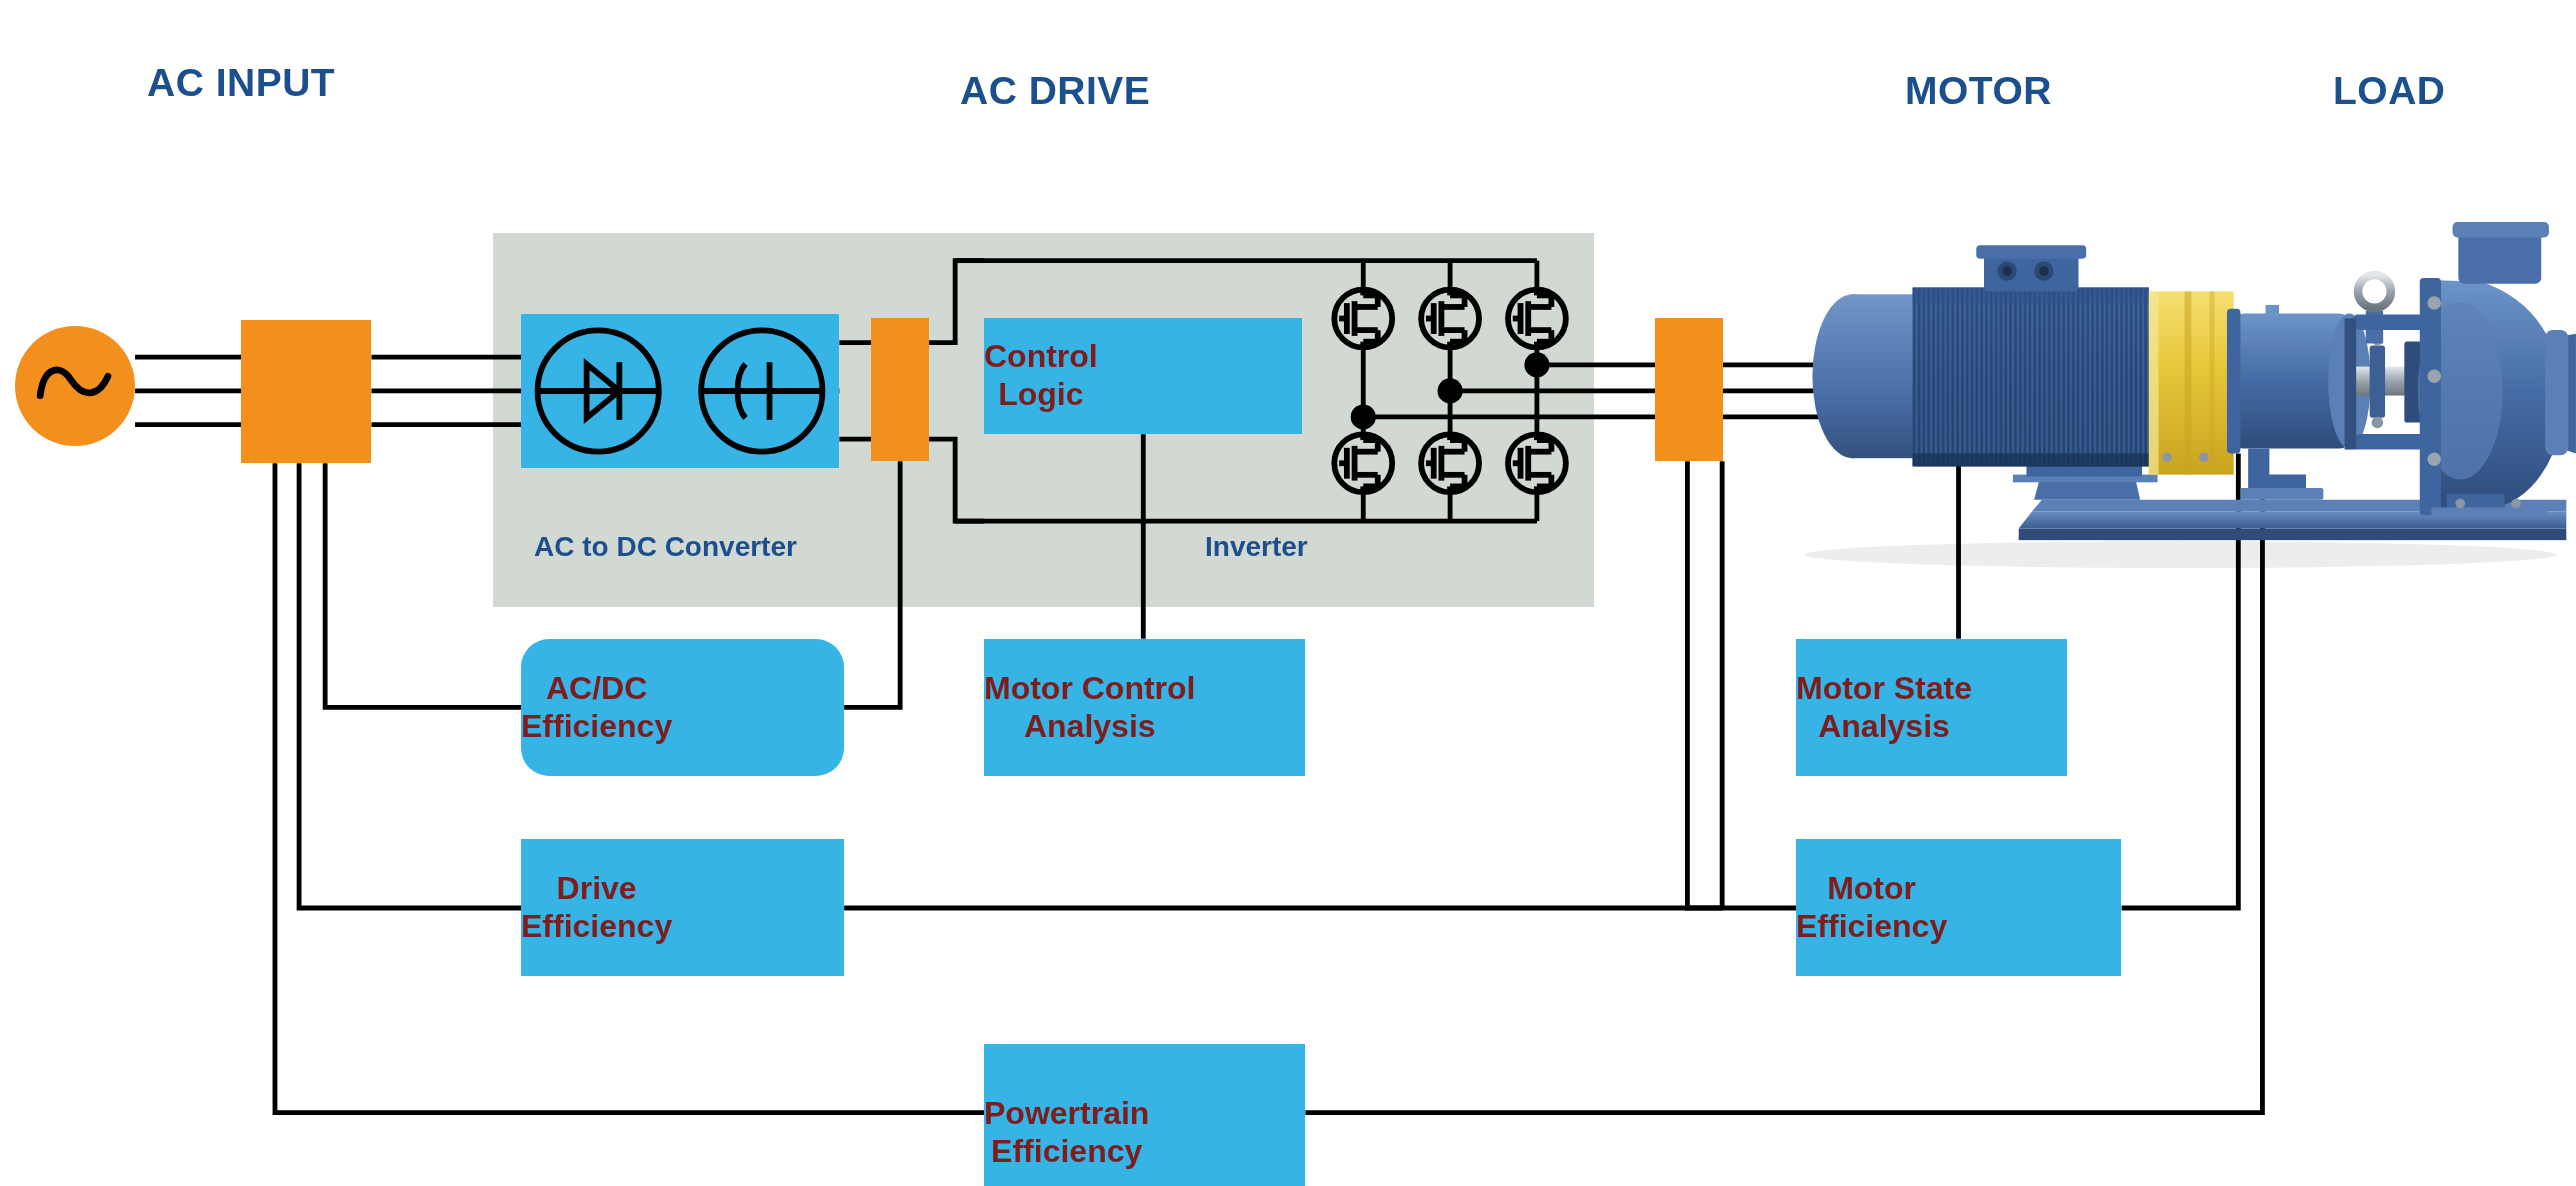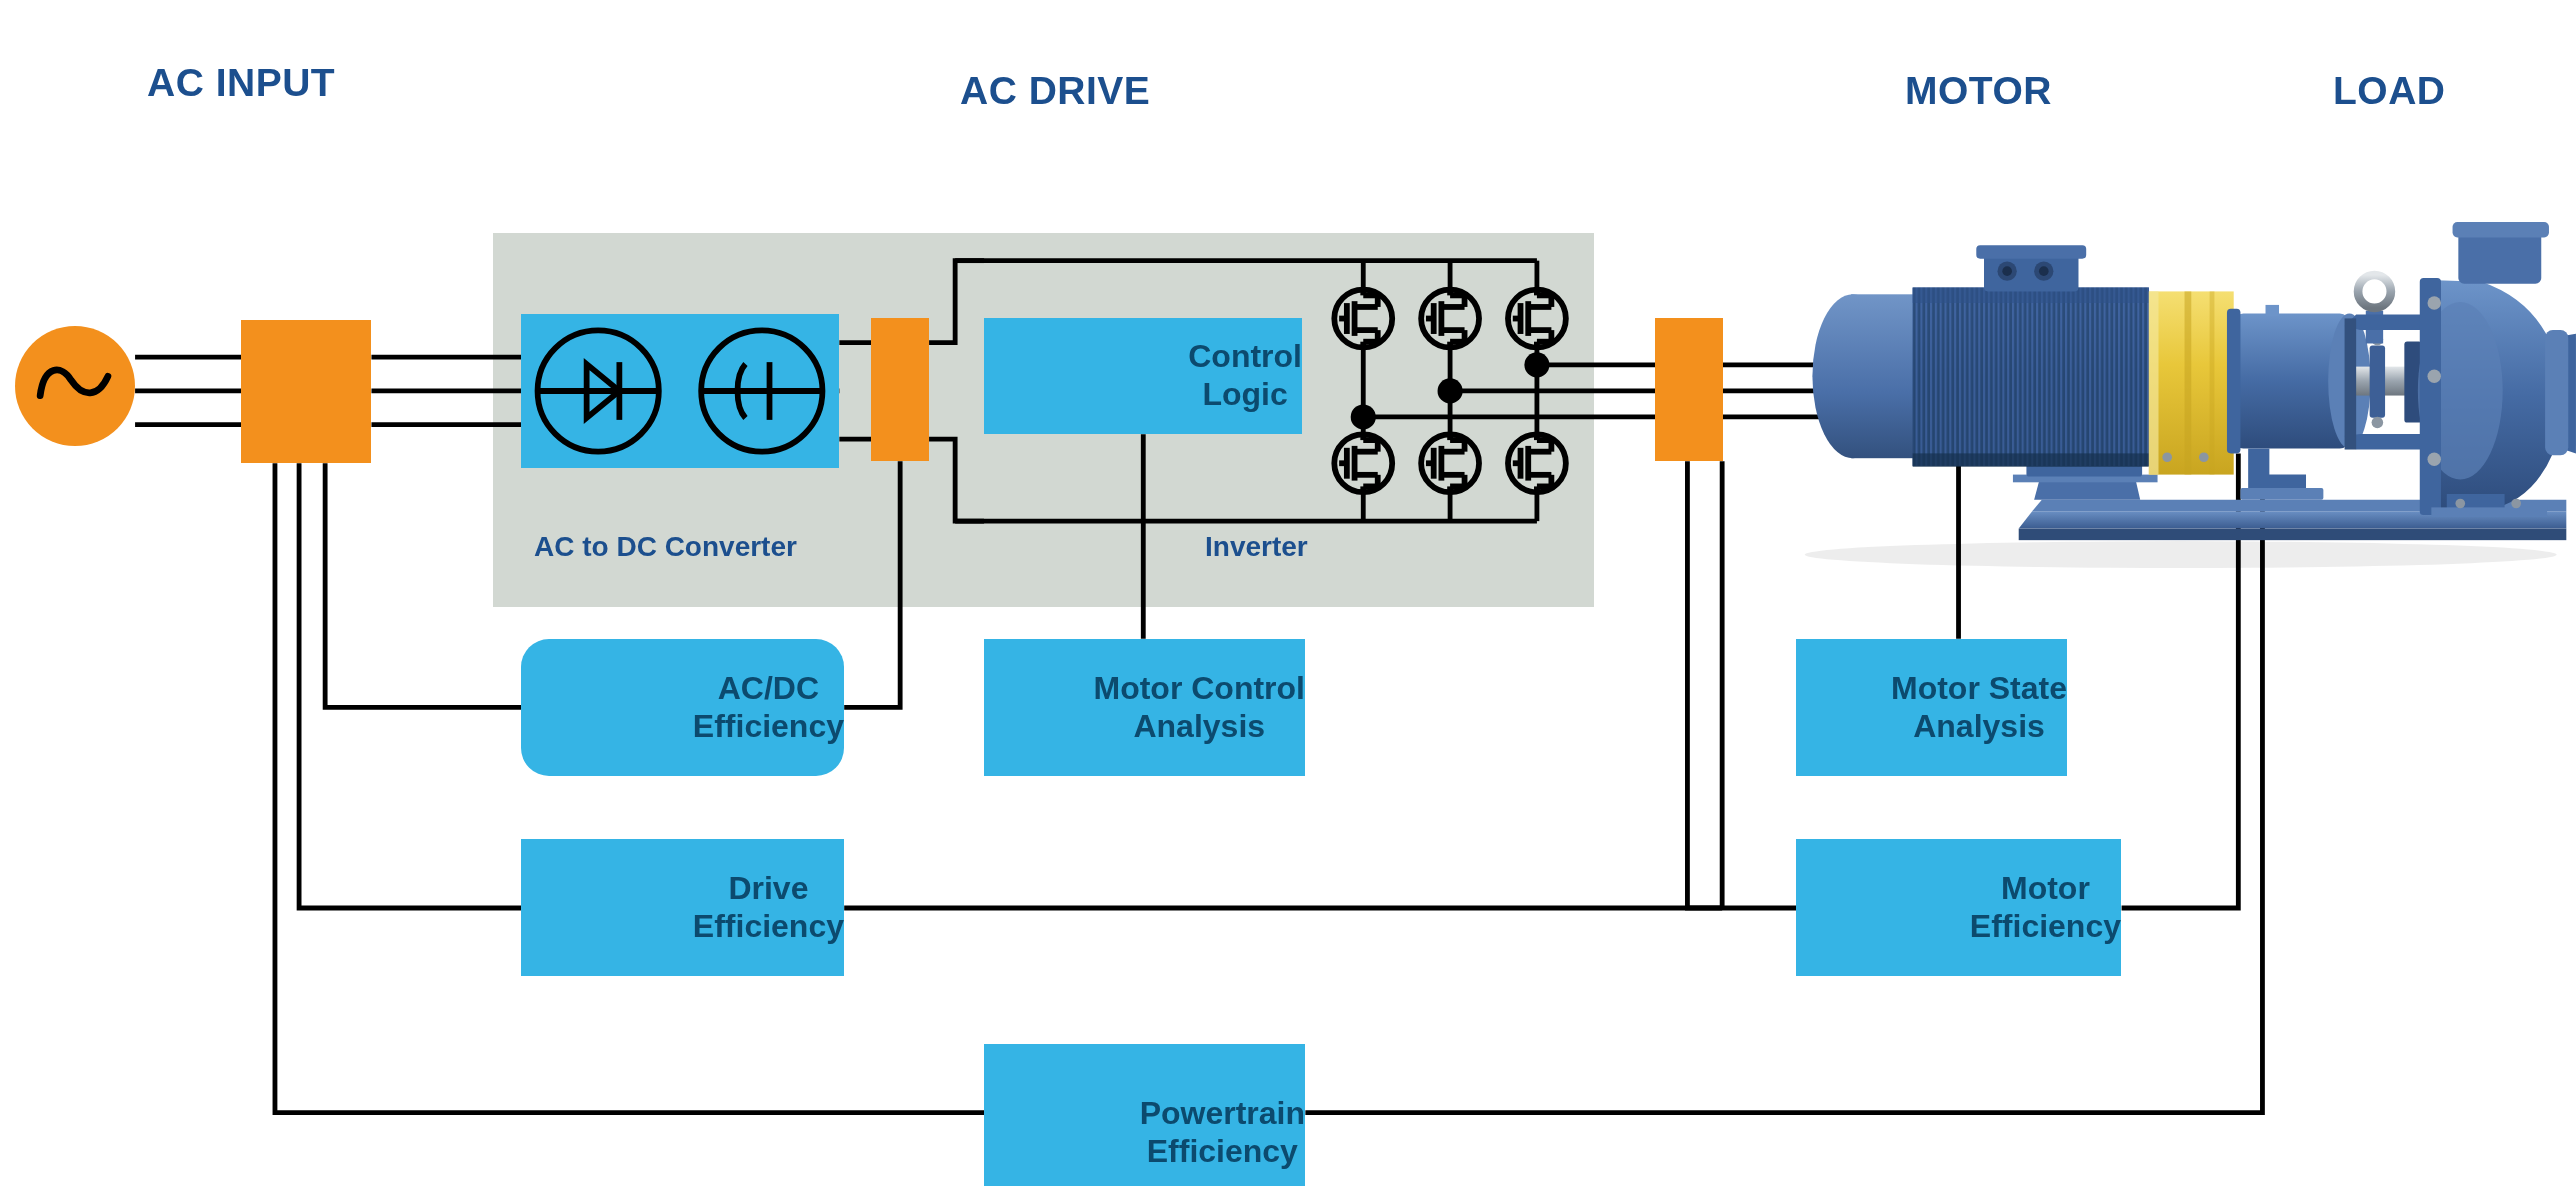--- a/index.html
+++ b/index.html
@@ -12,22 +12,22 @@
   #stage{position:absolute;left:0;top:0;width:2576px;height:1187px;background:#fff;}
   .hdr{
     position:absolute;color:#1c4f8e;font-weight:bold;font-size:39px;
     letter-spacing:0.5px;white-space:nowrap;
   }
   .grayzone{
     position:absolute;background:#d2d8d2;
   }
   .bluebox{
     position:absolute;background:#35b4e5;
-    display:flex;align-items:center;justify-content:flex-end;
-    text-align:center;color:#0c4a6e;font-weight:bold;
+    display:flex;align-items:center;justify-content:flex-start;
+    text-align:center;color:#7f1d1d;font-weight:bold;
     font-size:32px;line-height:1.18;
   }
   .bluebox span{display:block;}
   .orange{position:absolute;background:#f3901d;}
   .zonelabel{
     position:absolute;color:#1c4f8e;font-weight:bold;font-size:28px;
     white-space:nowrap;
   }
   svg.wires{position:absolute;left:0;top:0;width:2576px;height:1187px;overflow:visible;}
   .w{stroke:#000;stroke-width:5;fill:none;stroke-linecap:butt;}

